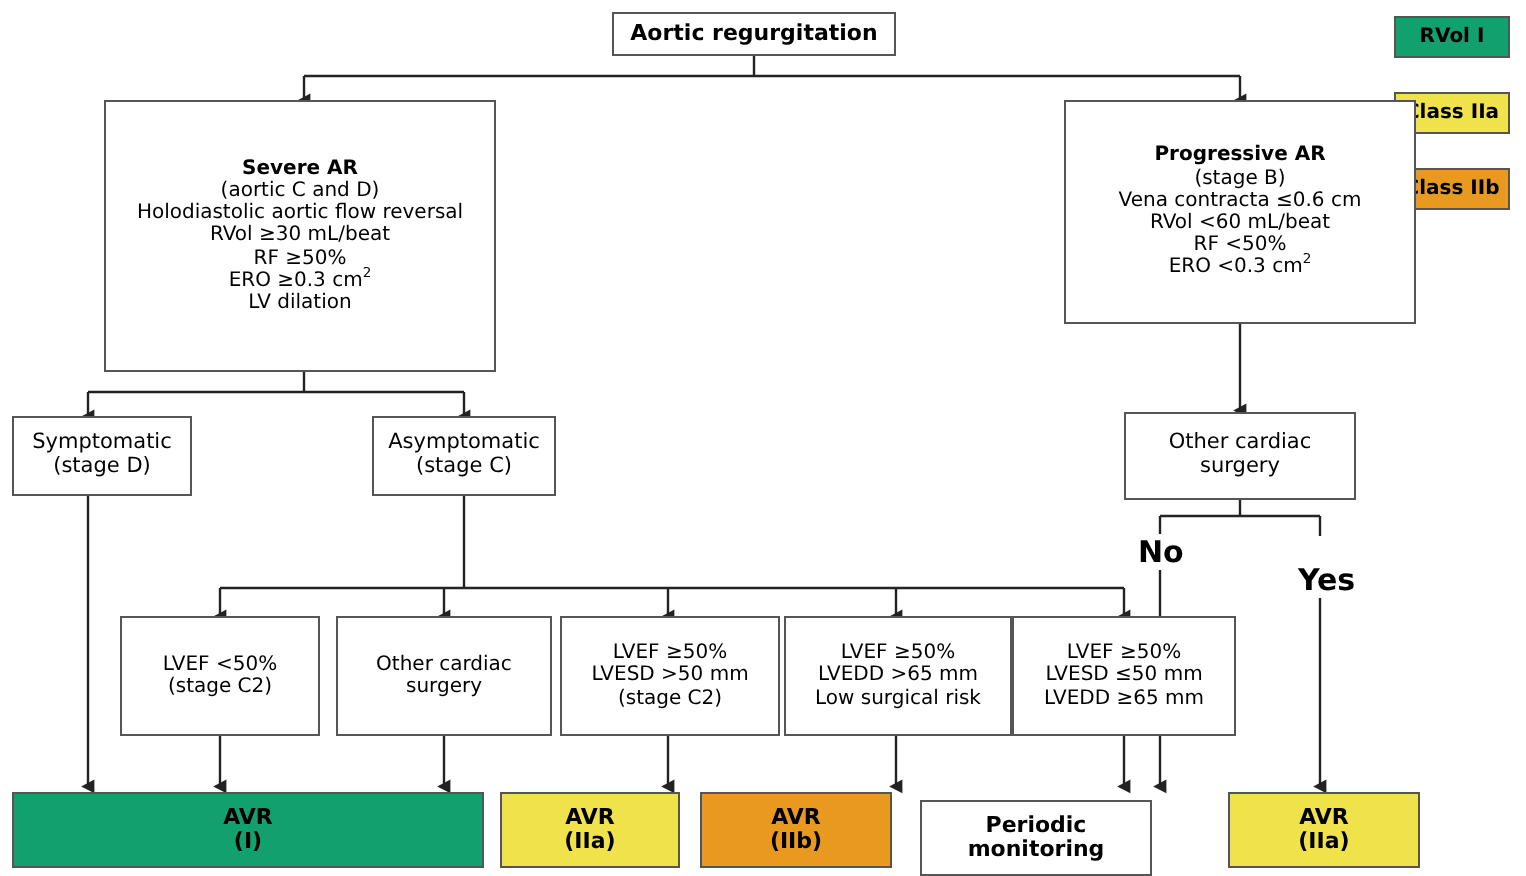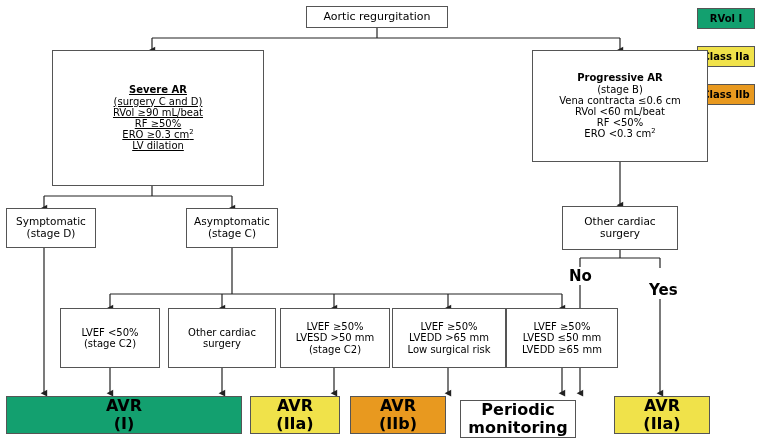--- a/index.html
+++ b/index.html
@@ -14,25 +14,25 @@
     position:absolute;box-sizing:border-box;
     border:1.5px solid #555555;background:#ffffff;
     display:flex;flex-direction:column;align-items:center;justify-content:center;
     text-align:center;color:#000000;line-height:1.12;
     z-index:3;
   }
   .node .ln{display:block;white-space:nowrap;}
   .bold{font-weight:bold;}
   sup{font-size:0.68em;vertical-align:super;line-height:0;}
 
-  .title-box{font-size:11px;font-weight:normal;}
+  .title-box{font-size:11px;font-weight:bold;}
   .big-box{font-size:10px;}
   .mid-box{font-size:10.5px;}
   .crit-box{font-size:10px;}
-  .result-box{font-size:16px;font-weight:bold;}
+  .result-box{font-size:11px;font-weight:bold;}
   .legend-box{font-size:10px;font-weight:bold;border:1.5px solid #555555;
     display:flex;align-items:center;justify-content:center;position:absolute;
     box-sizing:border-box;z-index:3;}
 
   .edge-label{position:absolute;font-size:15px;font-weight:bold;color:#000;z-index:4;background:#fff;padding:0 1px;}
 
   svg.wires{position:absolute;left:0;top:0;width:763px;height:438px;z-index:1;}
 </style>
 </head>
 <body>
@@ -91,24 +91,25 @@
   <div class="legend-box" style="left: 697px; top: 8px; width: 58px; height: 21px; background: rgb(19, 160, 111);">
     <span>RVol I</span>
   </div>
   <div class="legend-box" style="left: 697px; top: 46px; width: 58px; height: 21px; background: rgb(240, 226, 74);">
     <span>Class IIa</span>
   </div>
   <div class="legend-box" style="left: 697px; top: 84px; width: 58px; height: 21px; background: rgb(232, 153, 31);">
     <span>Class IIb</span>
   </div>
 
-  <div class="node big-box" style="left:52px;top:50px;width:212px;height:136px;text-decoration:underline;">
+  <div class="node big-box" style="left:52px;top:50px;width:196px;height:136px;">
     <span class="ln bold">Severe AR</span>
-    <span class="ln">(surgery C and D)</span>
-    <span class="ln">RVol ≥90 mL/beat</span>
+    <span class="ln">(aortic C and D)</span>
+    <span class="ln">Holodiastolic aortic flow reversal</span>
+    <span class="ln">RVol ≥30 mL/beat</span>
     <span class="ln">RF ≥50%</span>
     <span class="ln">ERO ≥0.3 cm<sup>2</sup></span>
     <span class="ln">LV dilation</span>
   </div>
 
   <div class="node big-box" style="left:532px;top:50px;width:176px;height:112px;">
     <span class="ln bold">Progressive AR</span>
     <span class="ln">(stage B)</span>
     <span class="ln">Vena contracta ≤0.6 cm</span>
     <span class="ln">RVol &lt;60 mL/beat</span>

